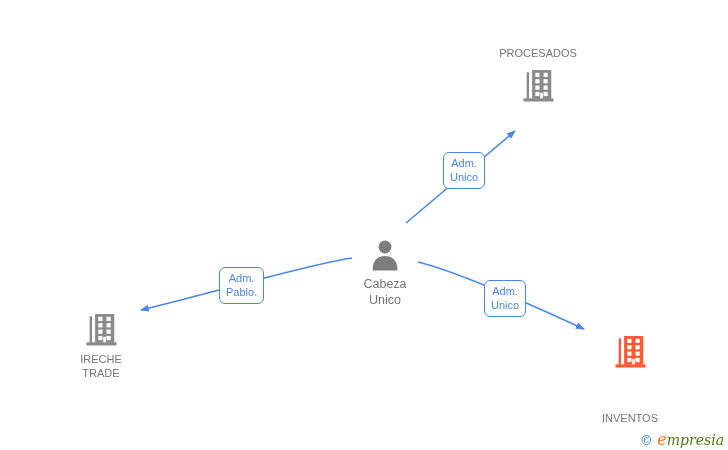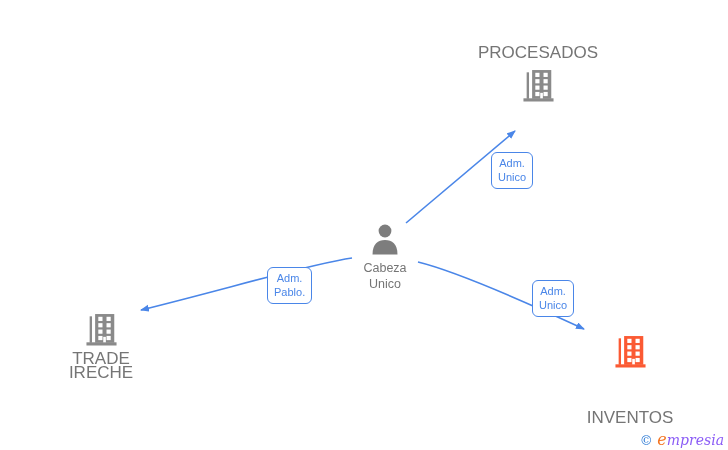--- a/index.html
+++ b/index.html
@@ -20,71 +20,70 @@
   .node {
     position: absolute;
     width: 120px;
     text-align: center;
     color: #757575;
     cursor: pointer;
   }
   .node .name-line {
     display: block;
     white-space: pre;
-    font-size: 17px;
+    font-size: 11px;
     line-height: 14px;
   }
   .node.person-node .name-line {
     font-size: 12.5px;
     line-height: 16px;
   }
   .node .icon-wrap { display: block; }
   .company-icon { display: inline-block; }
   .gray-co { color: #8a8a8a; }
   .orange-co { color: #fb5a33; }
   .person-icon-color { color: #7d7d7d; }
   .node-procesados { left: 478px; top: 46px; }
   .node-procesados .icon-wrap { margin-top: 8px; }
-  .node-person { left: 325px; top: 224px; }
+  .node-person { left: 325px; top: 240px; }
   .node-person .name-block { margin-top: 2px; }
   .node-ireche { left: 41px; top: 312px; }
   .node-ireche .name-block { margin-top: 3px; }
   .node-inventos { left: 570px; top: 334px; }
   .node-inventos .name-block { margin-top: 4px; white-space: pre; }
   .node-inventos .name-line { line-height: 16px; }
   .rel-chip {
     position: absolute;
     background: #ffffff;
     border: 1.5px solid #4a86e8;
     border-radius: 6px;
     color: #4a86e8;
     font-size: 11px;
     line-height: 14px;
     text-align: center;
     padding: 3px 6px 4px 6px;
     min-width: 28px;
-    margin-left: 48px;
   }
   .chip-top { left: 443px; top: 152px; }
   .chip-left { left: 219px; top: 267px; }
   .chip-right { left: 484px; top: 280px; }
   .rel-chip .chip-line { display: block; }
   .watermark {
     position: absolute;
     right: 4px;
     bottom: 1px;
     font-family: "DejaVu Serif", serif;
     font-style: italic;
     font-size: 14px;
     cursor: pointer;
     white-space: nowrap;
   }
   .watermark .wm-copy { color: #2f7cd6; font-style: normal; font-size: 13px; }
   .watermark .wm-initial { color: #f47421; font-size: 16px; }
-  .watermark .wm-rest { color: #8b5cf6; }
+  .watermark .wm-rest { color: #4d7c0f; }
 </style>
 </head>
 <body>
 
 <div class="stage">
 
   <svg class="edges" viewBox="0 0 728 450">
     <defs>
       <marker id="arrowhead" markerUnits="userSpaceOnUse" markerWidth="10" markerHeight="8" refX="8" refY="3.5" orient="auto">
         <path d="M0,0 L9,3.5 L0,7 Z" fill="#4a86e8"></path>
@@ -151,22 +150,22 @@
           <rect x="22.5" y="10.5" width="4.6" height="4.6"></rect>
           <rect x="13.5" y="17.5" width="4.6" height="4.6"></rect>
           <rect x="22.5" y="17.5" width="4.6" height="4.6"></rect>
           <rect x="13.5" y="24.5" width="4.6" height="4.6"></rect>
           <rect x="22.5" y="24.5" width="4.6" height="4.6"></rect>
           <rect x="18.9" y="25.5" width="2.9" height="6"></rect>
         </g>
       </svg>
     </span>
     <span class="name-block">
+      <span class="name-line">IRECHE</span>
       <span class="name-line">TRADE</span>
-      <span class="name-line">IRECHE</span>
     </span>
   </div>
 
   <div class="node node-inventos">
     <span class="icon-wrap">
       <svg class="company-icon orange-co" width="31" height="36" viewBox="0 0 34 36">
         <g fill="currentColor">
           <rect x="4" y="3" width="2.6" height="29"></rect>
           <rect x="0.5" y="31.5" width="33" height="3.5"></rect>
           <rect x="10" y="0.5" width="21" height="31.5"></rect>

